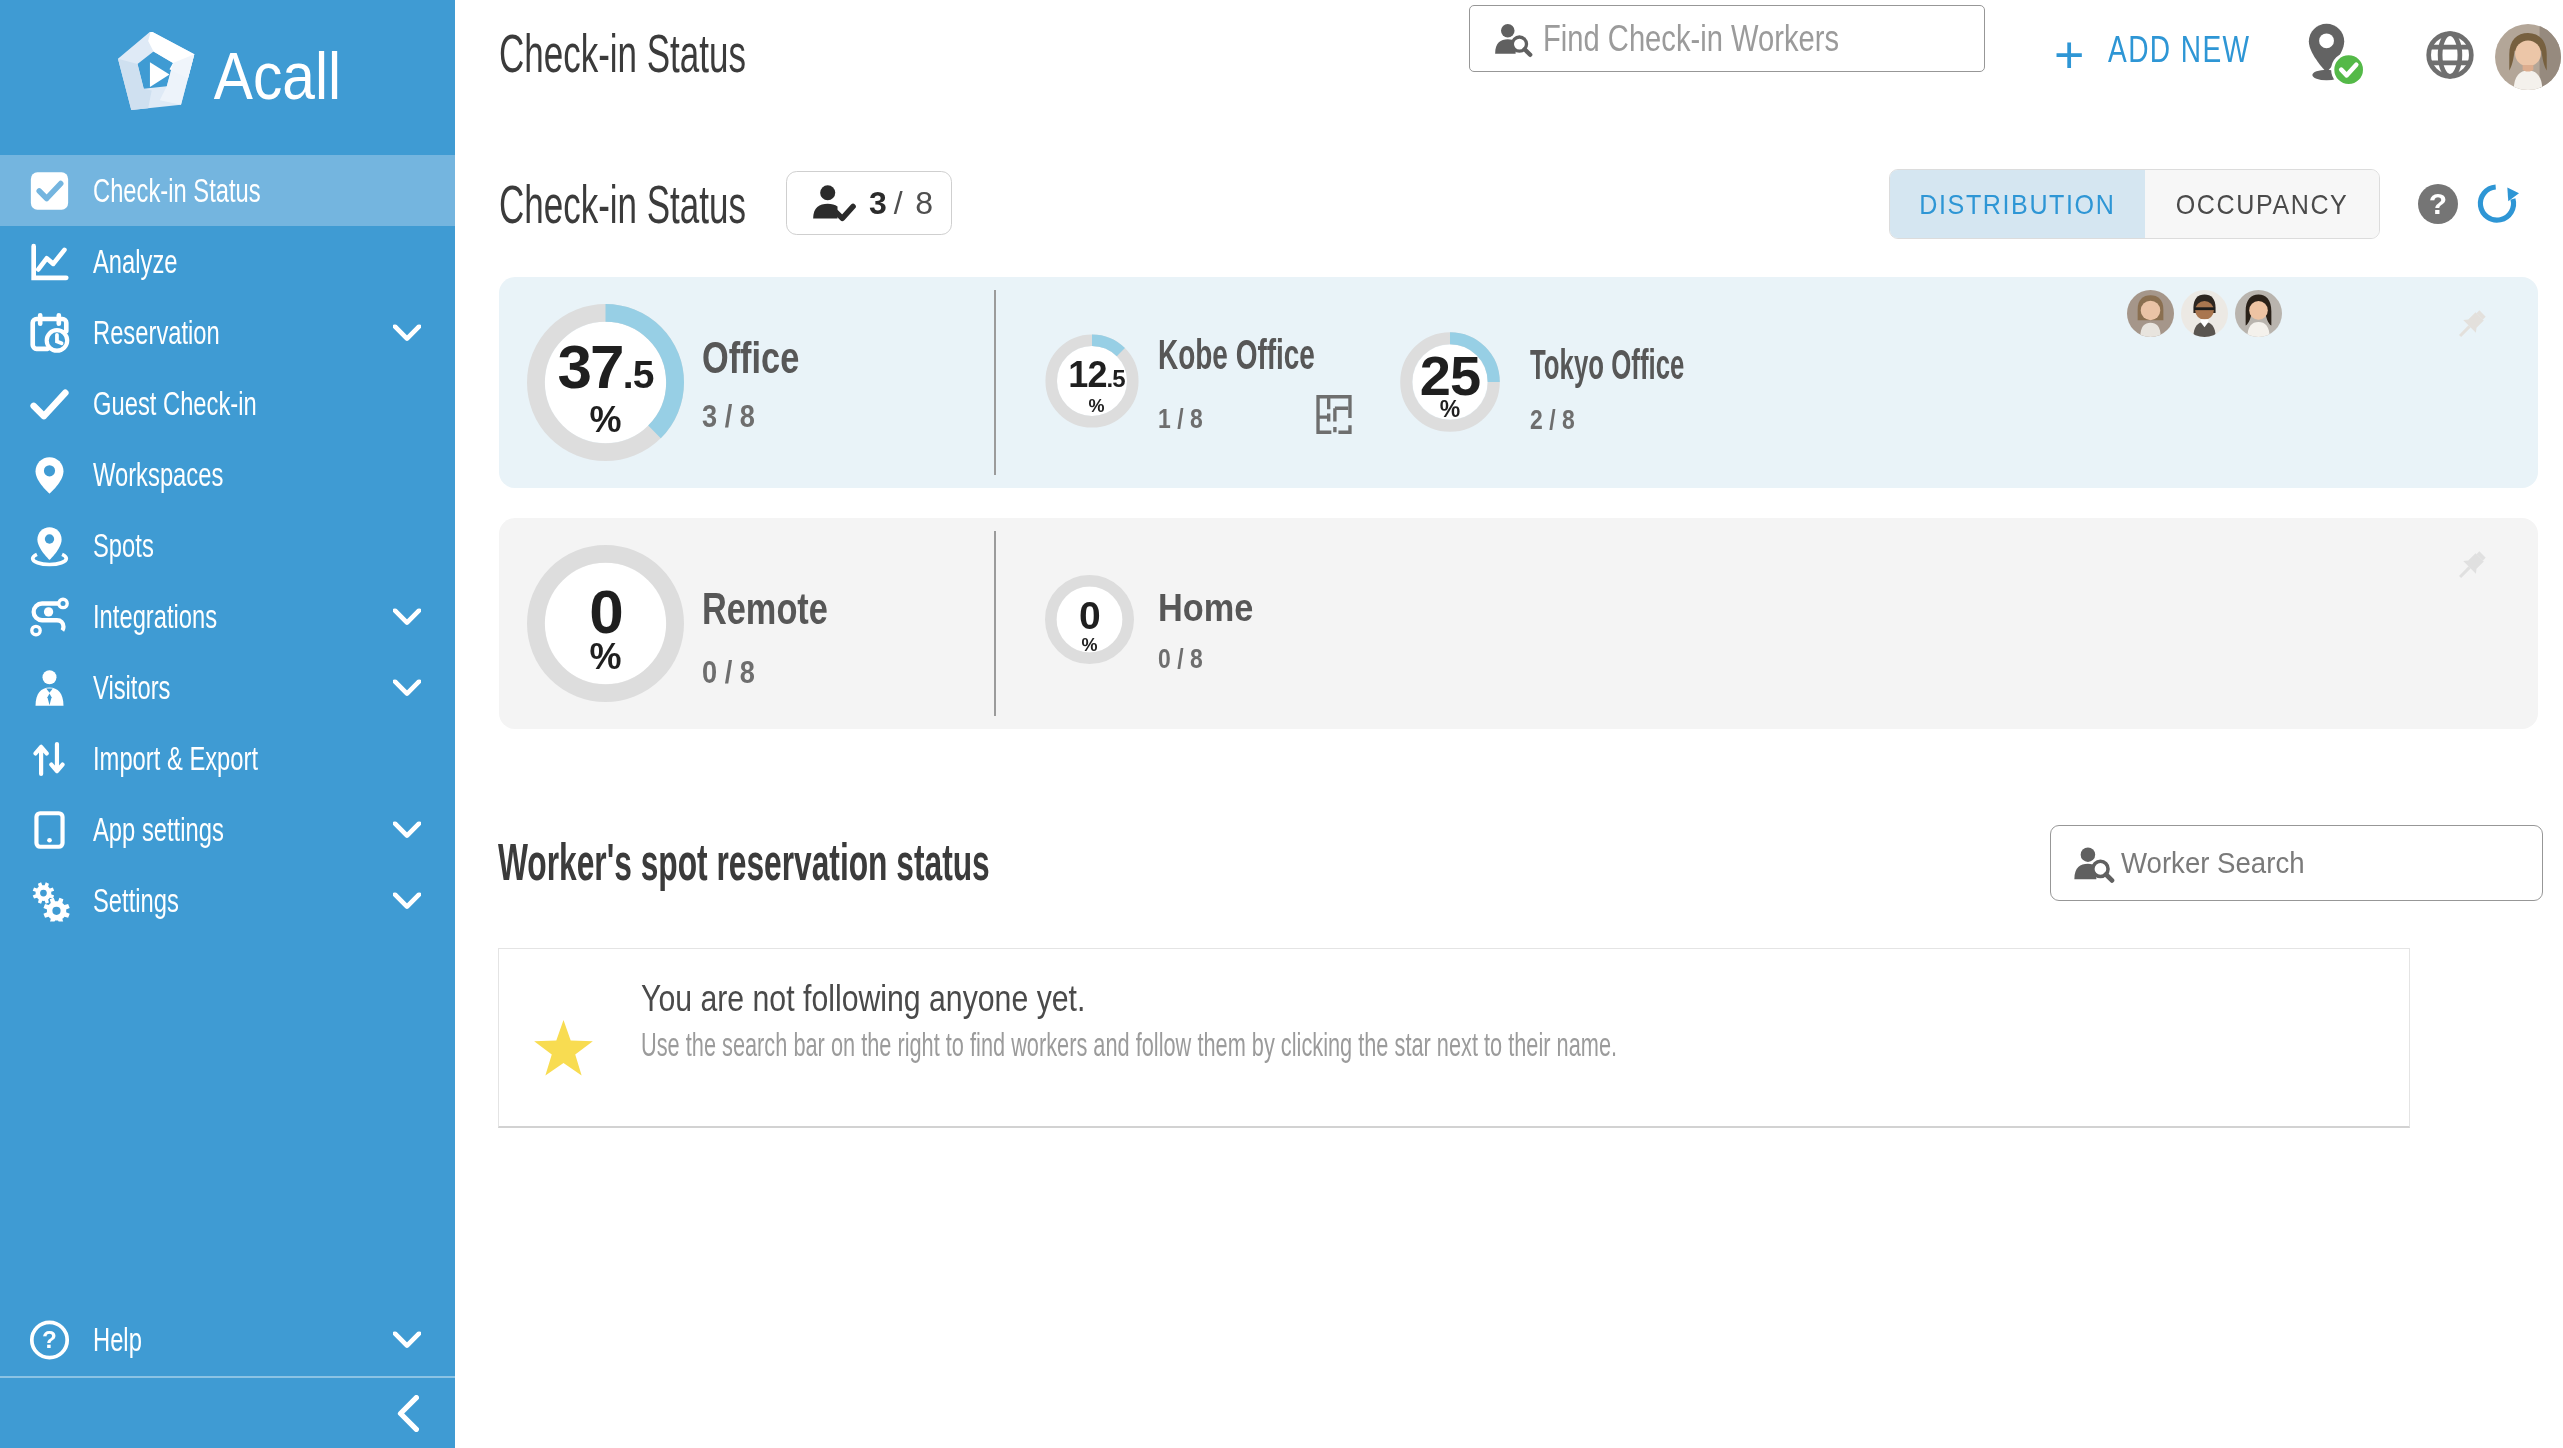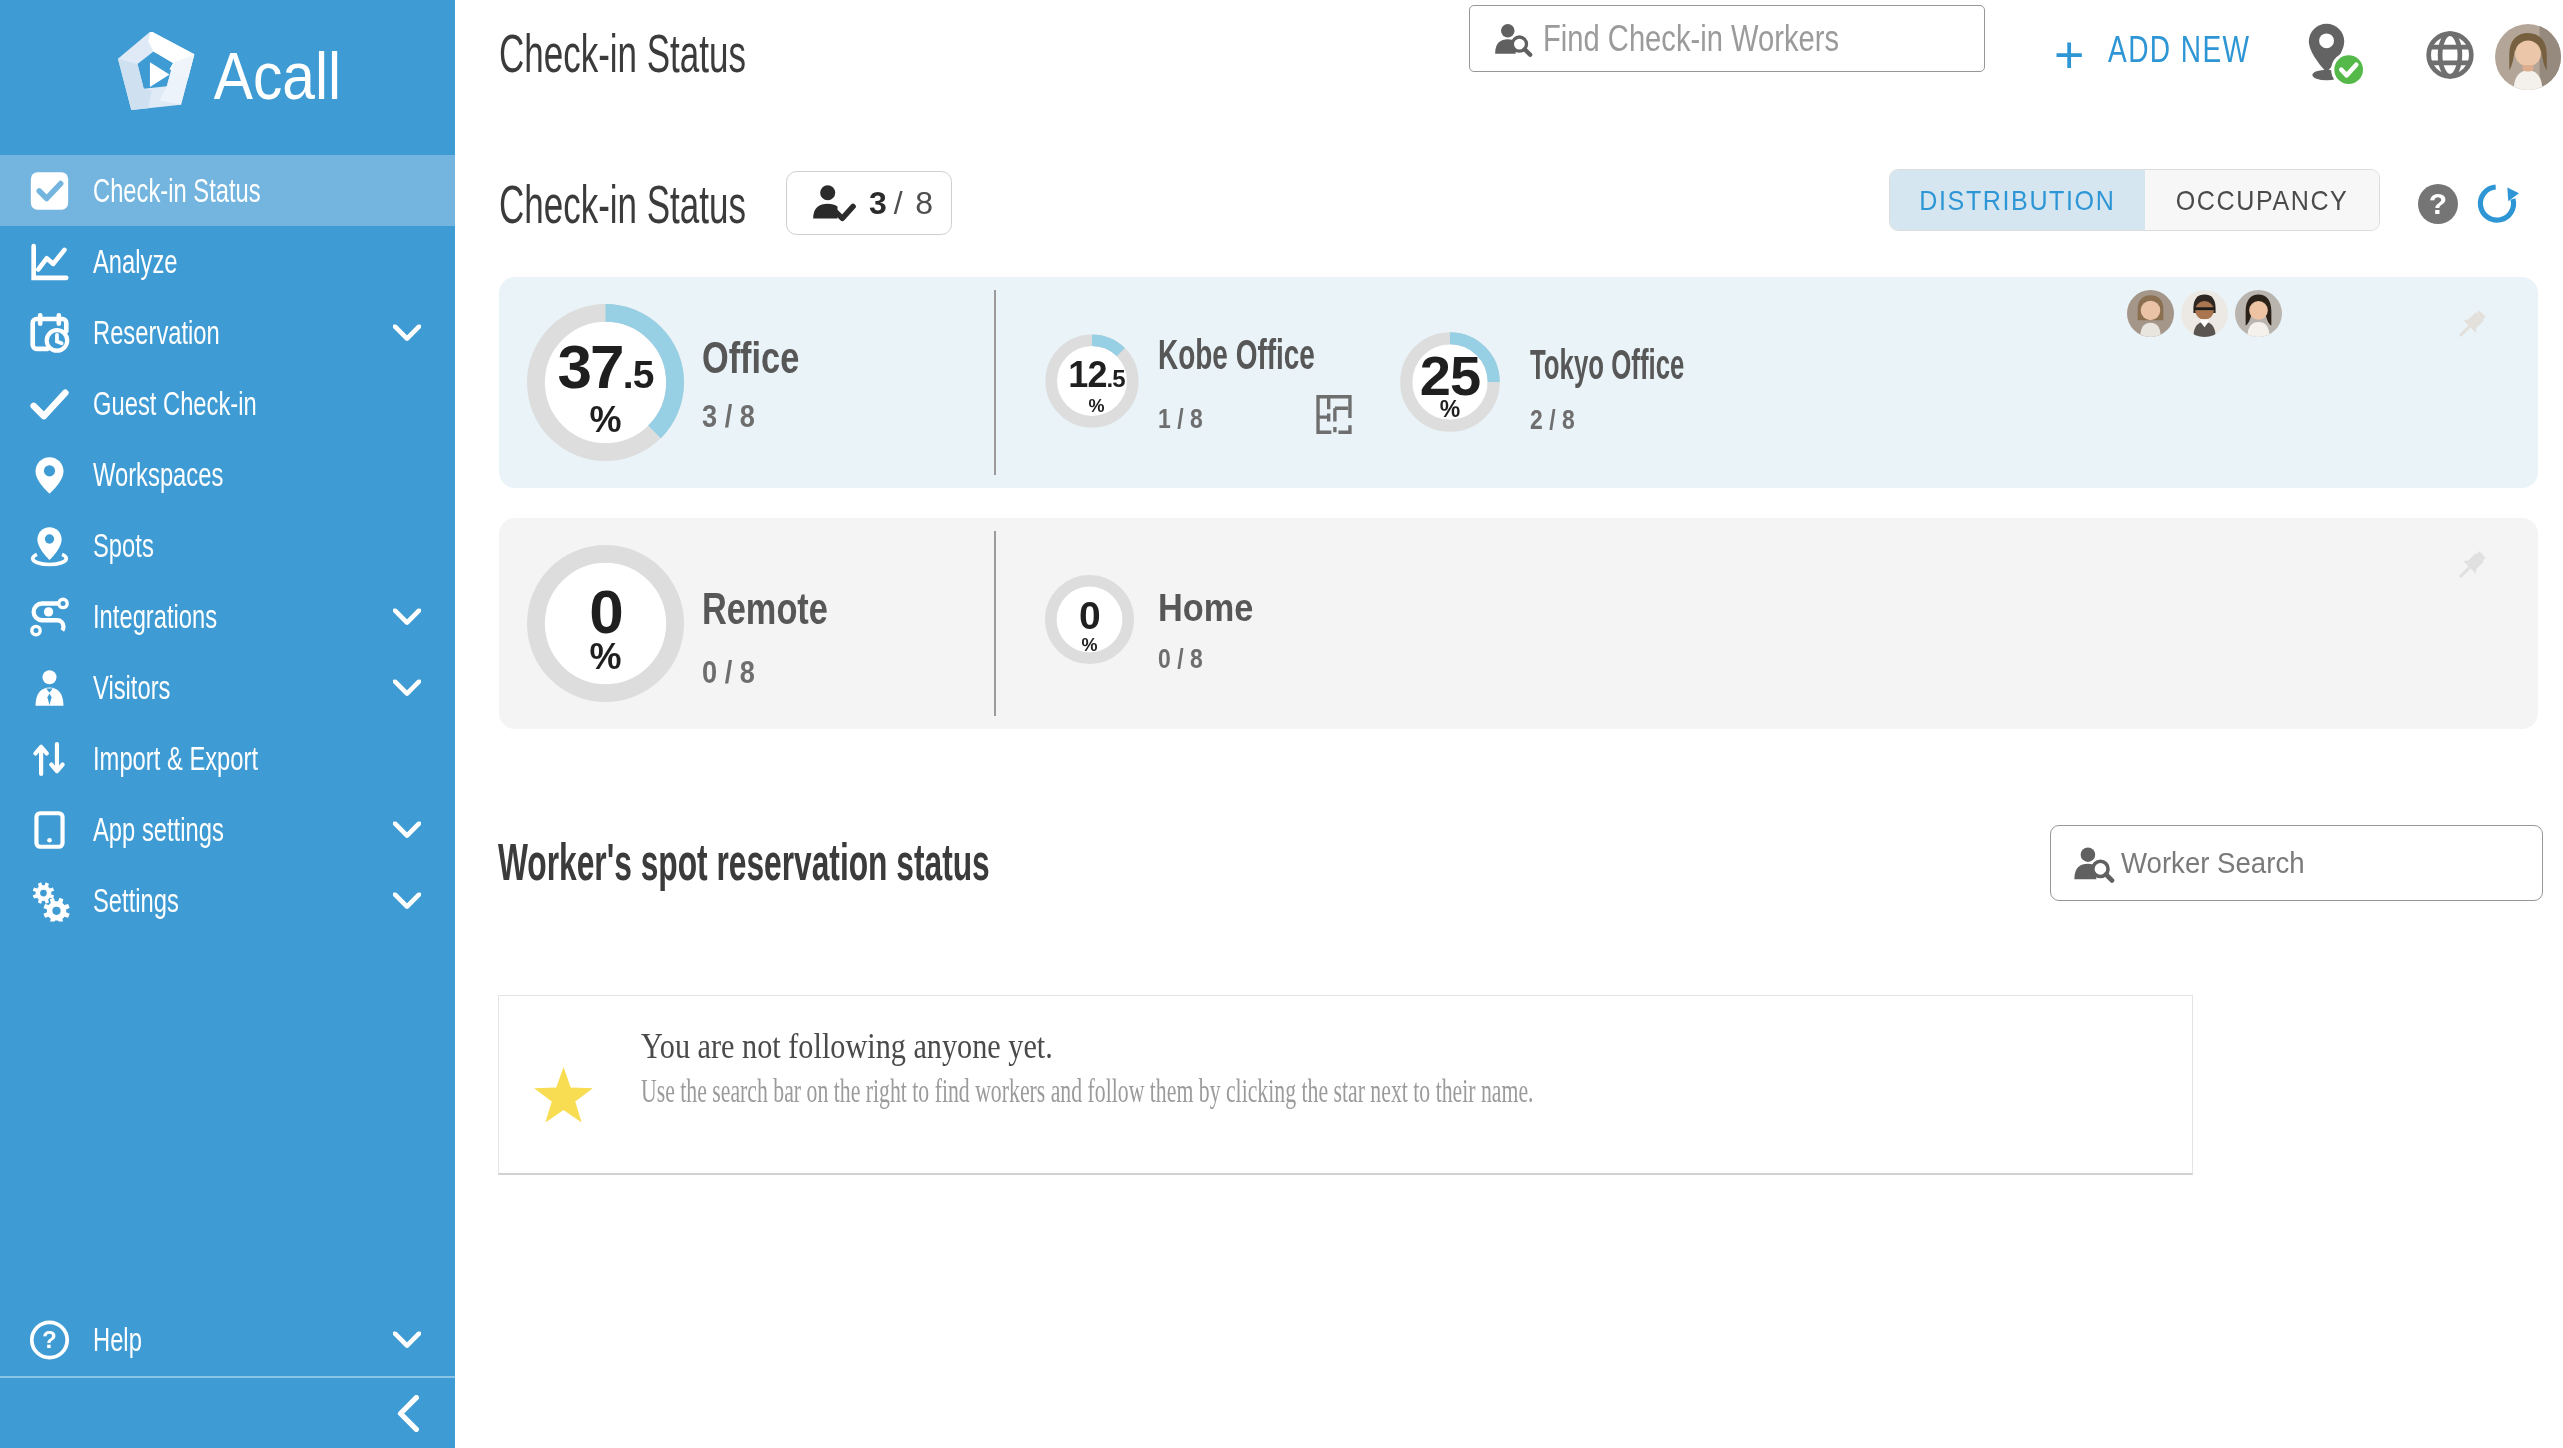--- a/index.html
+++ b/index.html
@@ -28,21 +28,21 @@
 .wsearch .ph { position:absolute; left:70px; top:50%; transform:translateY(-50%) scaleX(0.92); transform-origin:left center; font-size:30px; color:#7a7a7a; white-space:nowrap; }
 .addnew { position:absolute; left:1653px; top:29px; color:#2E96D5; font-size:36px; letter-spacing:1.8px; }
 .addnew .sx { transform:scaleX(0.78); }
 .plus { position:absolute; left:1599px; top:25px; color:#2E96D5; font-size:52px; font-weight:400; }
 
 .secttitle { position:absolute; left:44px; top:174px; font-size:53px; color:#3B3B3B; }
 .secttitle .sx { transform:scaleX(0.66); }
 .badge { position:absolute; left:331px; top:171px; width:166px; height:64px; border:1.8px solid #CFCFCF; border-radius:10.7px; background:#fff; display:flex; align-items:center; }
 .badge .num { font-size:32px; color:#2b2b2b; font-weight:700; margin-left:12.5px; }
 .badge .den { font-size:32px; color:#4f4f4f; font-weight:400; margin-left:7.1px; letter-spacing:1.8px;}
-.toggle { position:absolute; left:1434px; top:169px; height:62px; border-radius:9px; display:flex; border:1.8px solid #DCDCDC; background:#F7F7F7; overflow:hidden;}
+.toggle { position:absolute; left:1434px; top:169px; height:70px; border-radius:9px; display:flex; border:1.8px solid #DCDCDC; background:#F7F7F7; overflow:hidden;}
 .tseg { height:100%; display:flex; align-items:center; justify-content:center; font-size:28.5px; letter-spacing:1.8px; }
 .tseg.dist { width:255px; background:#D5E6F1; color:#2E96D5; }
 .tseg.occ { width:234px; background:#F7F7F7; color:#4A4A4A; }
 .tseg .sx { transform:scaleX(0.88); transform-origin:center; }
 .qmark { position:absolute; left:1963px; top:184px; width:40px; height:40px; border-radius:50%; background:#757575; color:#fff; font-size:30px; font-weight:700; text-align:center; line-height:40px; }
 .refresh { position:absolute; left:2021px; top:182px; width:43px; height:43px; }
 
 .card1 { position:absolute; left:44px; top:277px; width:2039px; height:211px; background:#E9F3F8; border-radius:16px; }
 .card2 { position:absolute; left:44px; top:518px; width:2039px; height:211px; background:#F4F4F4; border-radius:16px; }
 .vdiv1 { position:absolute; left:495px; top:12.5px; width:1.8px; height:185px; background:#9B9B9B; }
@@ -63,21 +63,21 @@
 .dlabel .sxh { transform:scaleX(0.88); }
 .dsub { position:absolute; font-weight:700; color:#6E6E6E; }
 .dsub .sx { transform:scaleX(0.85); }
 .avatars { position:absolute; top:13.3px; right:256px; font-size:0; }
 .pin { position:absolute; top:27px; right:46px; width:43px; height:43px; }
 
 .wtitle { position:absolute; left:43px; top:832px; font-size:52px; color:#3B3B3B; font-weight:700; }
 .wtitle .sx { transform:scaleX(0.61); }
 .wsearch { position:absolute; left:1595px; top:825px; width:493px; height:76px; border:1.8px solid #979797; border-radius:9px; background:#fff; }
 .wsearch svg { position:absolute; left:19.6px; top:16px; }
-.wcard { position:absolute; left:43px; top:995px; width:1695px; height:180px; background:#fff; border:1.8px solid #E4E4E4; border-bottom:2.7px solid #D2D2D2;font-family:Liberation Serif, serif; }
+.wcard { position:absolute; left:43px; top:948px; width:1912px; height:180px; background:#fff; border:1.8px solid #E4E4E4; border-bottom:2.7px solid #D2D2D2; }
 .wcard .star { position:absolute; left:35px; top:71px; }
 .wc-t1 { position:absolute; left:142px; top:29px; font-size:36px; color:#4A4A4A; }
 .wc-t1 .sx { transform:scaleX(0.84); }
 .wc-t2 { position:absolute; left:142px; top:76px; font-size:34px; color:#9B9B9B; }
 .wc-t2 .sx { transform:scaleX(0.64); }
 .wc-t3 { position:absolute; left:142px; top:124px; font-size:34px; color:#9B9B9B; }
 .wc-t3 .sx { transform:scaleX(0.70); }
 </style>
 </head>
 <body>

